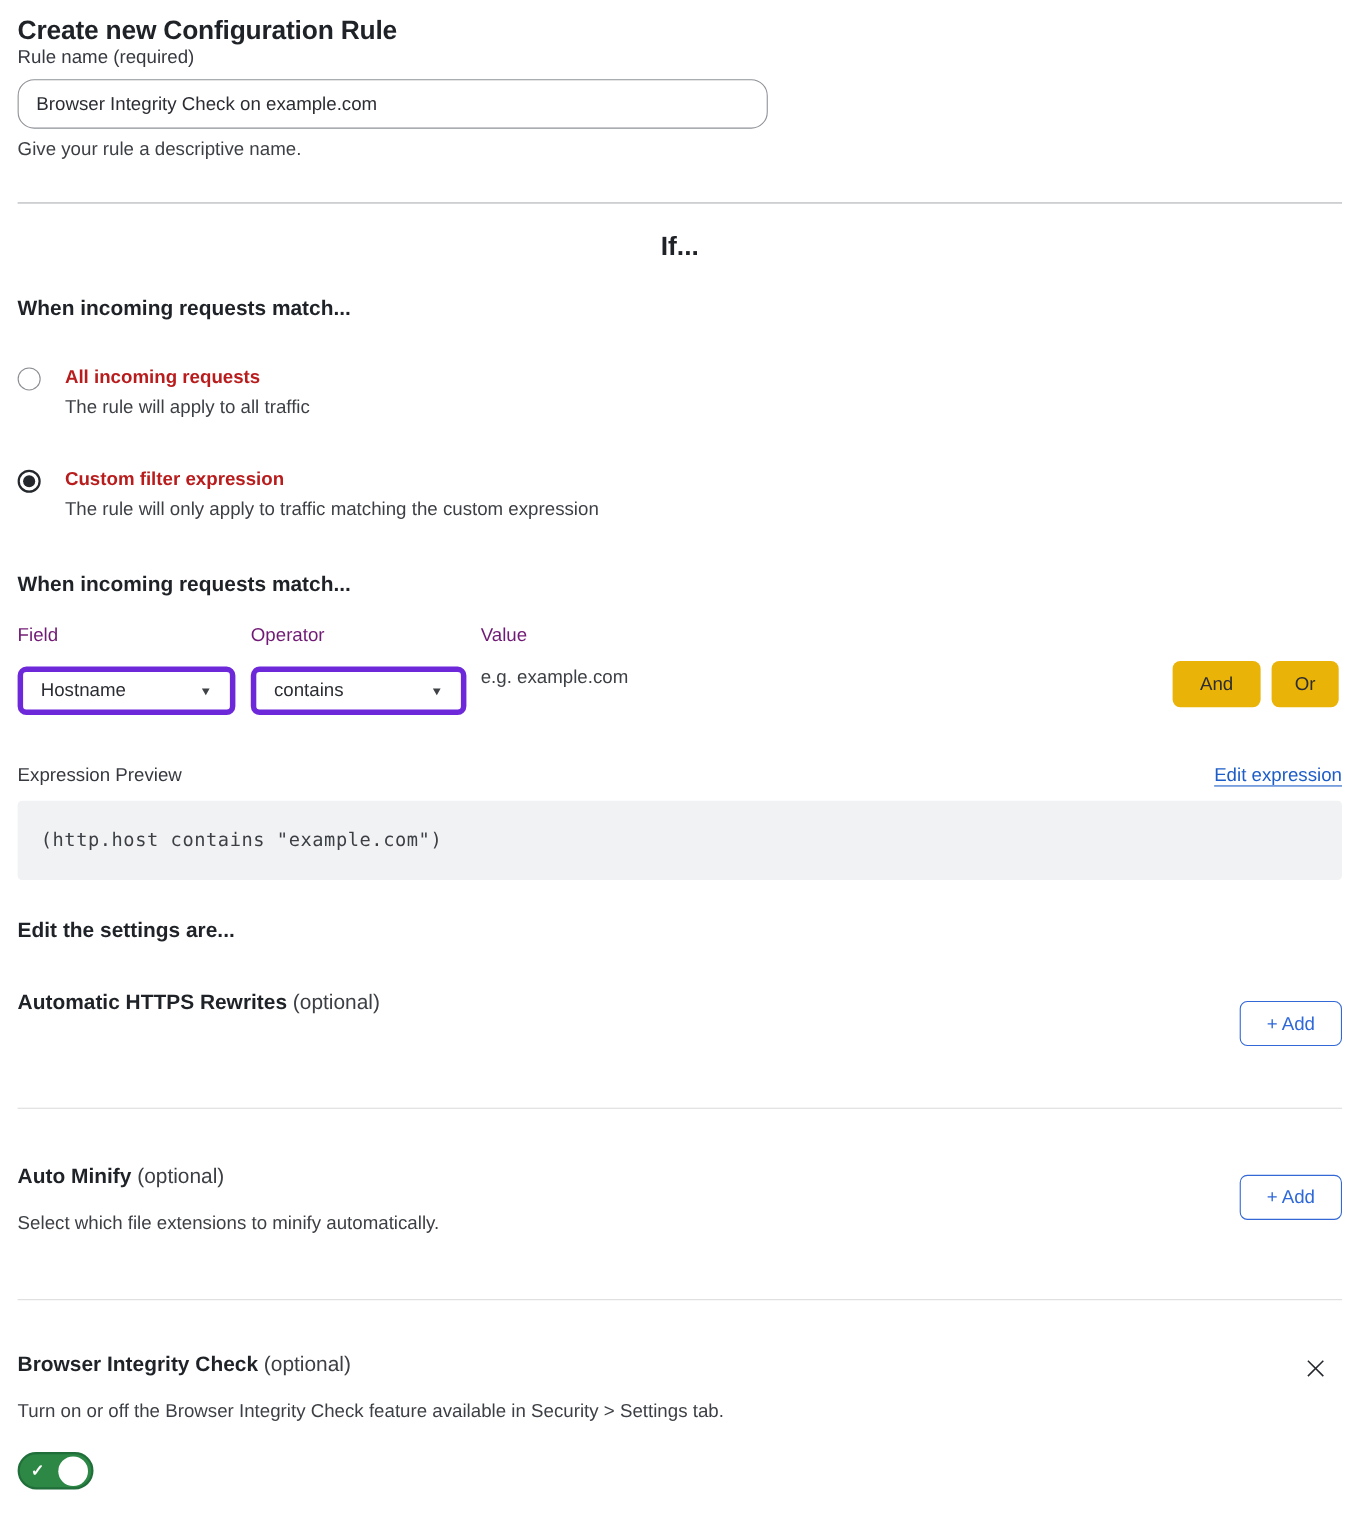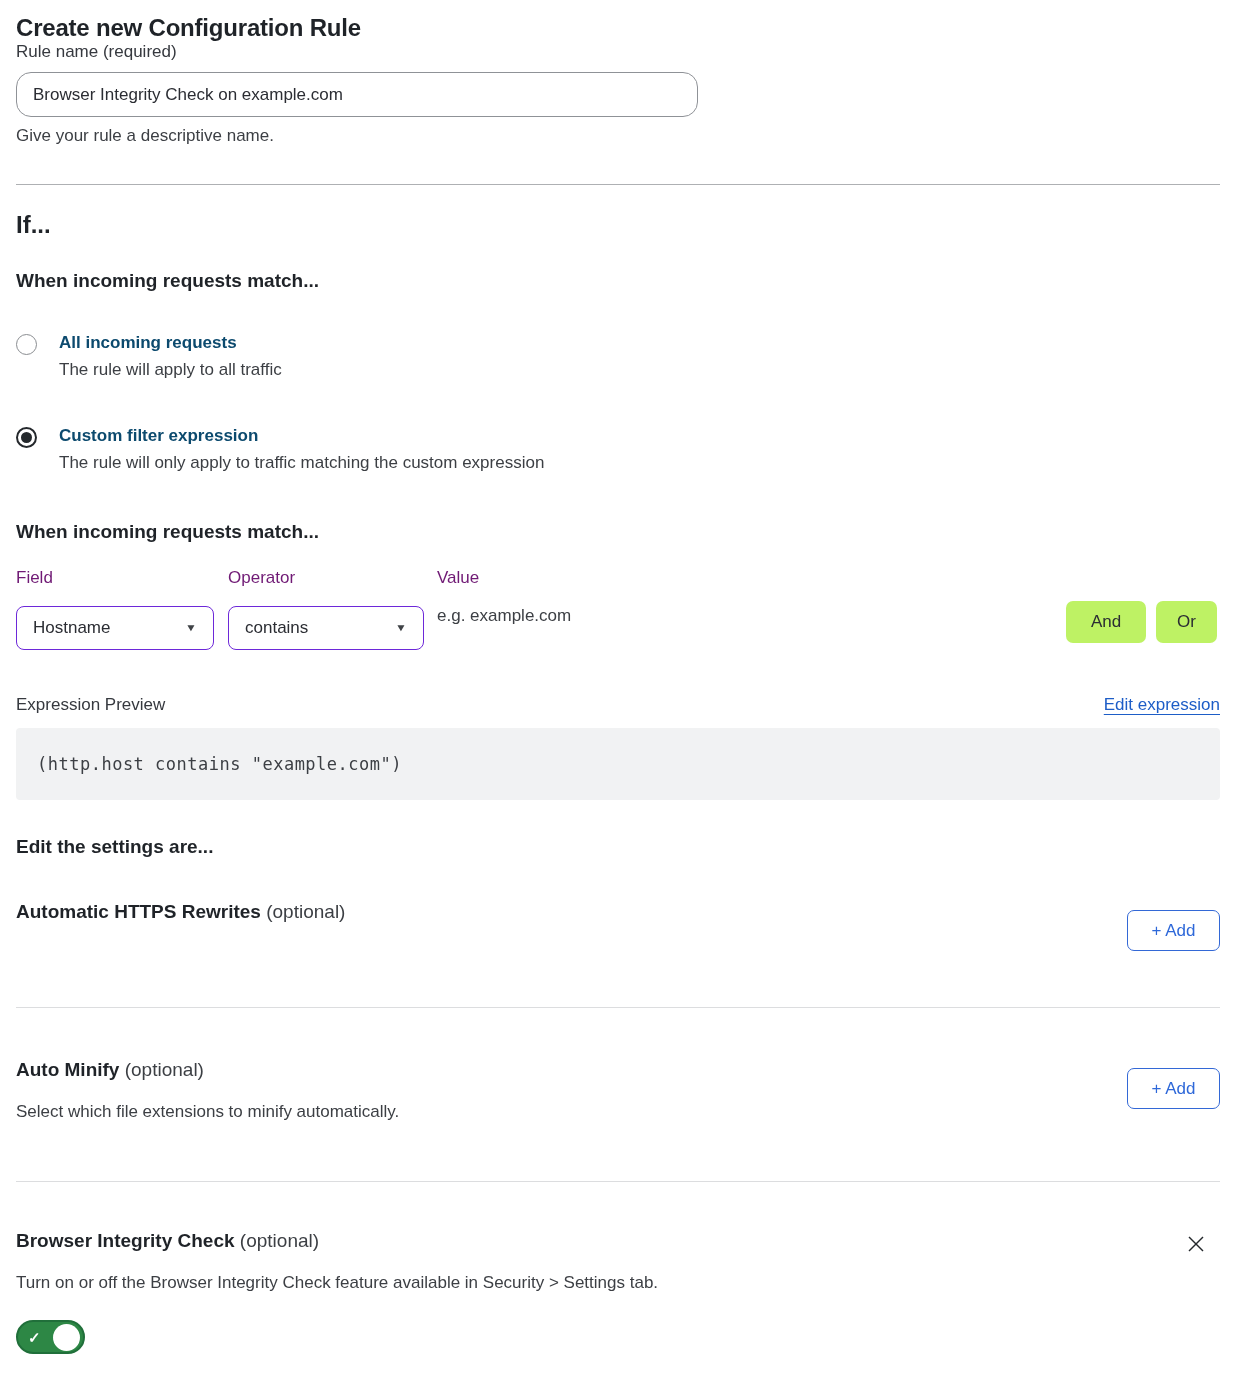--- a/index.html
+++ b/index.html
@@ -33,21 +33,21 @@
     font-family: "Liberation Sans", sans-serif;
     color: #2b2d33;
     background: #ffffff;
     outline: none;
   }
   .help-text { margin-top: 9px; font-size: 17px; color: #3c3f44; }
 
   .divider-strong { border: none; border-top: 1px solid #aeb0b3; margin-top: 38px; }
   .divider-light  { border: none; border-top: 1px solid #dcdddf; }
 
-  .h2 { font-size: 24px; font-weight: 700; color: #1f2328; margin-top: 26px; }
+  .h2 { font-size: 24px; font-weight: 700; color: #1f2328; margin-top: 26px; text-align: center; }
   .h3 { font-size: 19px; font-weight: 700; color: #1f2328; }
 
   .match-heading { margin-top: 31px; }
 
   
   .radio-group { margin-top: 41px; }
   .radio-row { display: flex; align-items: flex-start; }
   .radio-row + .radio-row { margin-top: 46px; }
   .radio-circle {
     flex: 0 0 auto;
@@ -60,30 +60,30 @@
     cursor: pointer;
   }
   .radio-circle.checked { border: 2px solid #24282c; }
   .radio-circle.checked::after {
     content: "";
     width: 11px; height: 11px;
     border-radius: 50%;
     background: #24282c;
   }
   .radio-texts { margin-left: 22px; }
-  .radio-label { font-size: 17px; font-weight: 700; color: #0c4a6e; cursor: pointer; }
+  .radio-label { font-size: 17px; font-weight: 700; color: #b91c1c; cursor: pointer; }
   .radio-desc { margin-top: 7px; font-size: 17px; color: #3c3f44; }
 
   
   .builder-heading { margin-top: 48px; }
   .builder-row { display: flex; margin-top: 25px; }
   .col-label { font-size: 17px; color: #701a75; margin-bottom: 18px; display: block; }
   .select-box {
     height: 44px;
-    border: 1px solid #6d28d9;
+    border: 5px solid #6d28d9;
     border-radius: 8px;
     background: #ffffff;
     display: flex; align-items: center; justify-content: space-between;
     padding: 0 16px;
     font-size: 17px;
     color: #2b2d33;
     cursor: pointer;
   }
   .caret { font-size: 12px; color: #3f4246; transform: scaleY(0.85); }
   .col-field { width: 198px; }
@@ -101,21 +101,21 @@
     color: #24282c;
     outline: none;
     display: block;
   }
   .eg-text { margin-top: 10px; font-size: 17px; color: #3c3f44; }
   .andor { display: flex; margin-left: 9px; margin-top: 33px; }
   .gray-btn {
     height: 42px;
     border: none;
     border-radius: 7px;
-    background: #bef264;
+    background: #eab308;
     color: #2b2d33;
     font-size: 17px;
     font-family: "Liberation Sans", sans-serif;
     cursor: pointer;
   }
   .and-btn { width: 80px; }
   .or-btn { width: 61px; margin-left: 10px; }
 
   
   .preview-header {

